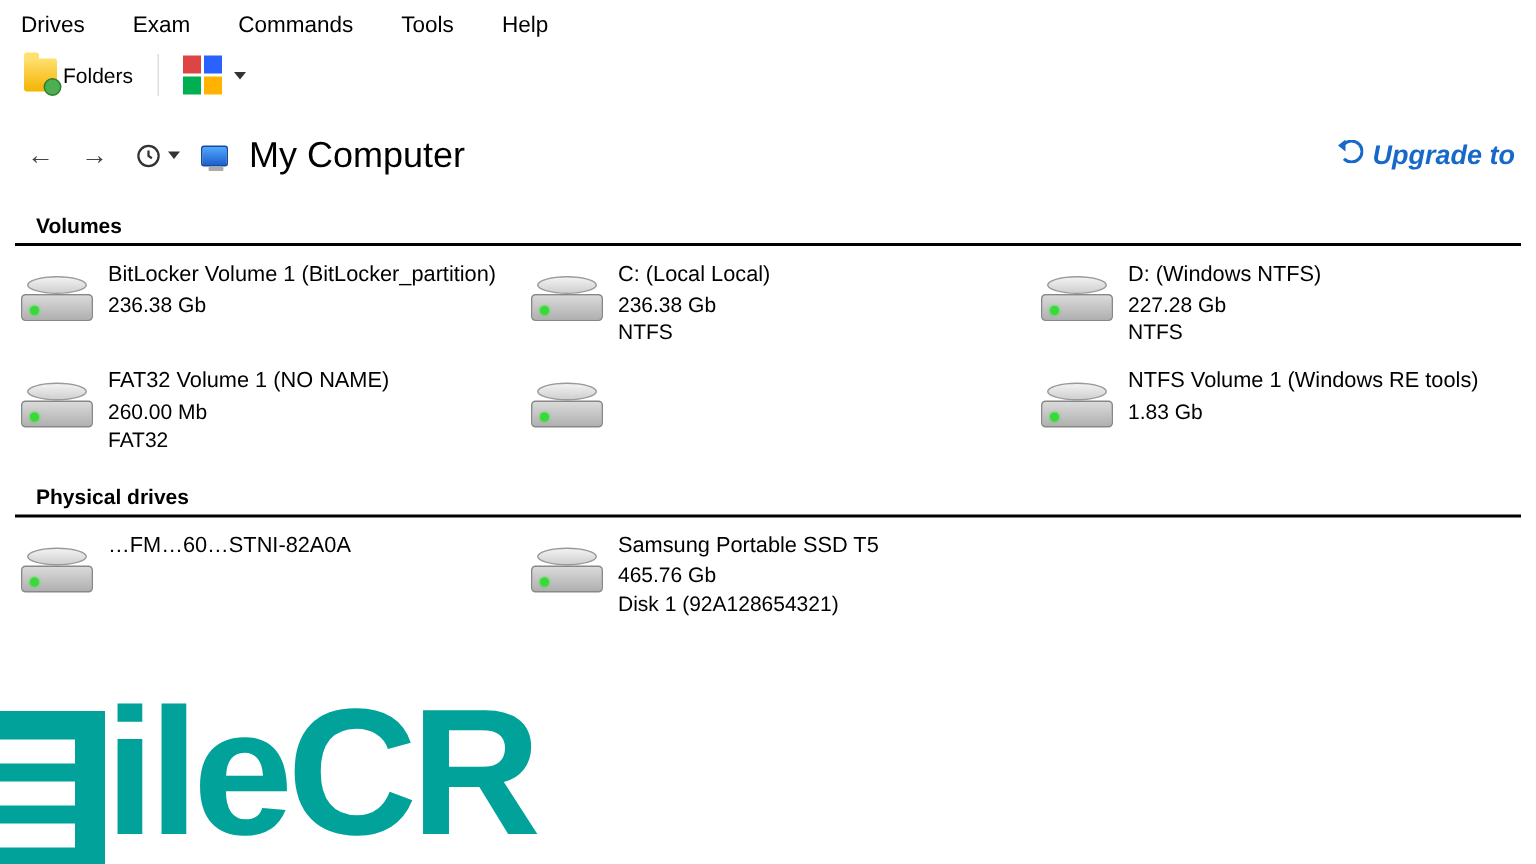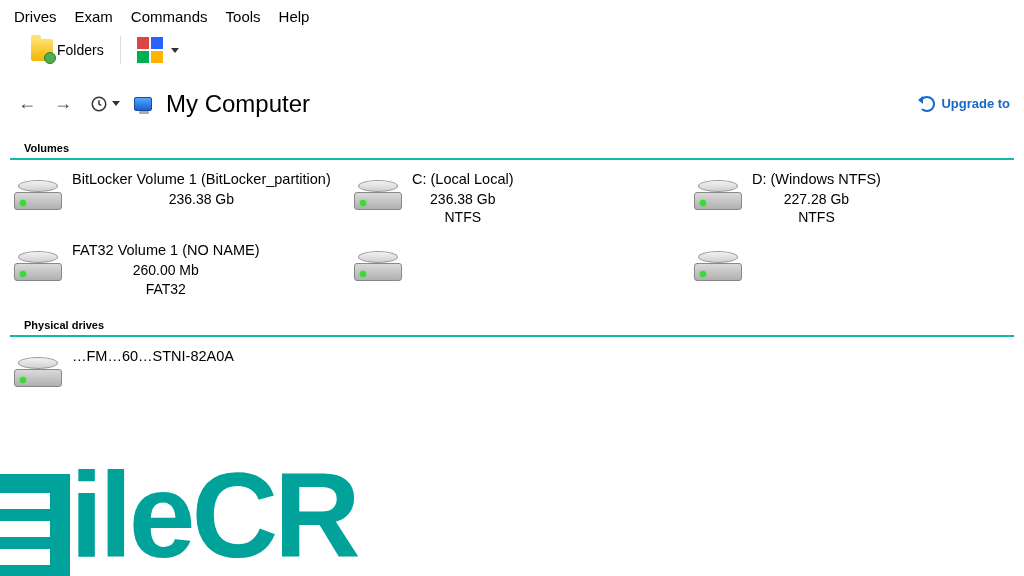--- a/index.html
+++ b/index.html
@@ -8,30 +8,30 @@
       font-size: 14px;
       background: #fff;
       width: 1024px;
       height: 576px;
       overflow: hidden;
       position: relative;
       color: #000;
     }
     .menubar {
       display: flex;
-      gap: 18px;
+      gap: 32px;
       padding: 8px 14px;
       font-size: 15px;
     }
     .menubar span { cursor: default; }
     .toolbar {
       display: flex;
       align-items: center;
       gap: 4px;
-      padding: 2px 25px 6px;
+      padding: 2px 10px 6px;
     }
     .folders-btn {
       display: flex;
       align-items: center;
       gap: 4px;
       padding: 2px 6px;
       border-radius: 3px;
       cursor: default;
     }
     .folder-icon {
@@ -95,52 +95,51 @@
     .my-comp-icon::after{
       content:"";position:absolute;bottom:-4px;left:4px;width:10px;height:3px;background:#aaa;border-radius:1px;
     }
     .location {
       font-size: 24px;
       font-weight: 500;
     }
     .spacer { flex:1; }
     .upgrade {
       display:flex; align-items:flex-start; gap:6px;
-      color:#1668c9; font-weight:600; font-size:13px;
+      color:#1668c9; font-weight:600; font-size:18px;font-style:italic;
     }
     .refresh-ic {
       display:inline-block; width:16px; height:16px;
       border:2px solid #1668c9; border-left-color:transparent;
       border-radius:50%; position:relative;
     }
     .refresh-ic::after {
       content:""; position:absolute; top:-2px; left:-3px;
       border-top:4px solid transparent;
       border-bottom:4px solid transparent;
       border-right:5px solid #1668c9;
     }
     .section-hdr {
       font-weight: 700;
-      font-size: 11px;
+      font-size: 14px;
       padding: 8px 14px 4px;
-      border-bottom: 2px solid #14b8a6;
+      border-bottom: 2px solid #000000;
       margin: 6px 10px 10px;
     }
     .grid {
       display: grid;
       grid-template-columns: 340px 340px 340px;
       gap: 14px 0;
       padding: 0 14px 6px;
     }
     .item {
       display: flex;
       align-items: flex-start;
       gap: 10px;
       cursor: default;
-      text-align: center;
     }
     .drive-ic {
       width: 48px; height: 36px;
       margin-top: 4px;
       position: relative;
     }
     .drive-ic .body {
       position:absolute; left:0; right:0; bottom:0; height:18px;
       background: linear-gradient(#dadada,#b0b0b0);
       border:1px solid #888; border-radius:3px;
@@ -278,36 +277,53 @@
         <div class="body"></div>
         <div class="led"></div>
       </div>
   </div>
   <div class="item">
     <div class="drive-ic">
         <div class="top"></div>
         <div class="body"></div>
         <div class="led"></div>
       </div>
+    <div class="meta">
+      <div class="title">NTFS Volume 1 (Windows RE tools)</div>
+      <div>1.83 Gb</div>
+      <div></div>
+    </div>
   </div>
 </div>
 
 <div class="section-hdr">Physical drives</div>
 <div class="grid">
   <div class="item">
     <div class="drive-ic">
         <div class="top"></div>
         <div class="body"></div>
         <div class="led"></div>
       </div>
     <div class="meta">
       <div class="title">…FM…60…STNI-82A0A</div>
       <div></div>
     </div>
   </div>
+  <div class="item">
+    <div class="drive-ic">
+        <div class="top"></div>
+        <div class="body"></div>
+        <div class="led"></div>
+      </div>
+    <div class="meta">
+      <div class="title">Samsung Portable SSD T5</div>
+      <div>465.76 Gb</div>
+      <div>Disk 1 (92A128654321)</div>
+    </div>
+  </div>
 </div>
 
 <div class="watermark">
   <div class="wm-block">
       <div></div>
       <div></div>
       <div></div>
     </div>
   <span>ileCR</span>
 </div>

